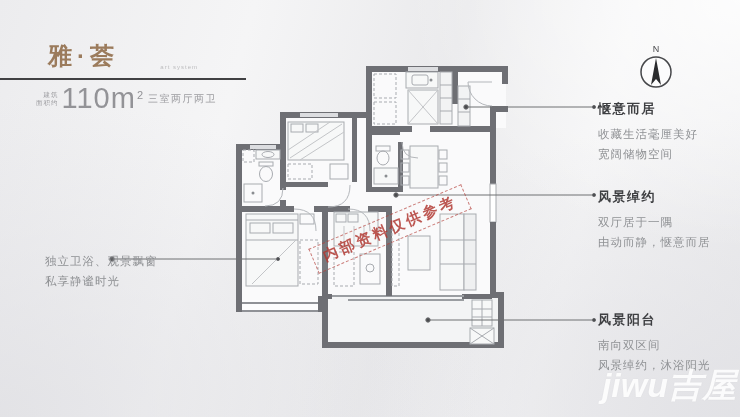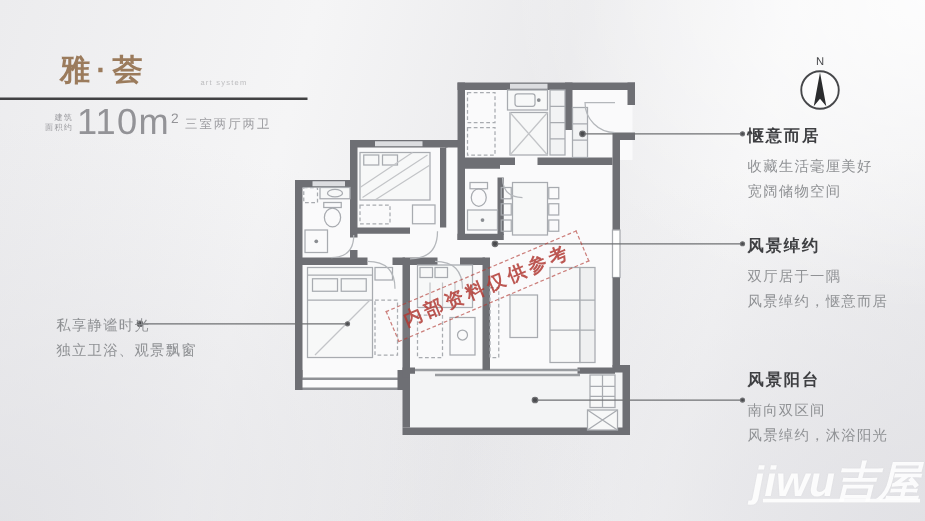--- a/index.html
+++ b/index.html
@@ -36,21 +36,20 @@
     color:#b23b35;font-size:15px;font-weight:bold;letter-spacing:3px;
     padding:3px 10px;white-space:nowrap;opacity:.85;
     background:rgba(255,255,255,.08);
   }
   
   .brand{
     position:absolute;right:4px;bottom:8px;
     font-size:34px;font-weight:bold;font-style:italic;
     color:rgba(255,255,255,.9);letter-spacing:0;
     text-shadow:0 0 1px rgba(180,180,185,.25);
-    text-decoration:underline;
   }
 </style>
 </head>
 <body>
 
 <div class="stage">
 
   <svg class="plan-svg" viewBox="0 0 740 417">
 
     <g fill="#fafafb">
@@ -254,37 +253,37 @@
         <span>建筑</span>
         <span>面积约</span>
       </span>
       <span class="area-value">110m</span>
       <span class="area-sup">2</span>
       <span class="layout-text">三室两厅两卫</span>
     </div>
   </div>
 
   <div class="anno" style="left:45px;top:251px;">
+    <div class="anno-line">独立卫浴、观景飘窗</div>
     <div class="anno-line">私享静谧时光</div>
-    <div class="anno-line">独立卫浴、观景飘窗</div>
   </div>
 
   <div class="anno" style="left:598px;top:100px;">
     <div class="anno-title">惬意而居</div>
     <div class="anno-line">收藏生活毫厘美好</div>
     <div class="anno-line">宽阔储物空间</div>
   </div>
 
   <div class="anno" style="left:598px;top:188px;">
     <div class="anno-title">风景绰约</div>
     <div class="anno-line">双厅居于一隅</div>
-    <div class="anno-line">风景绰约，惬意而居</div>
-  </div>
-
-  <div class="anno" style="left:598px;top:295px;">
+    <div class="anno-line">由动而静，惬意而居</div>
+  </div>
+
+  <div class="anno" style="left:598px;top:311px;">
     <div class="anno-title">风景阳台</div>
     <div class="anno-line">南向双区间</div>
     <div class="anno-line">风景绰约，沐浴阳光</div>
   </div>
 
   <div class="brand">jiwu吉屋</div>
 
 </div>
 
 </body></html>

